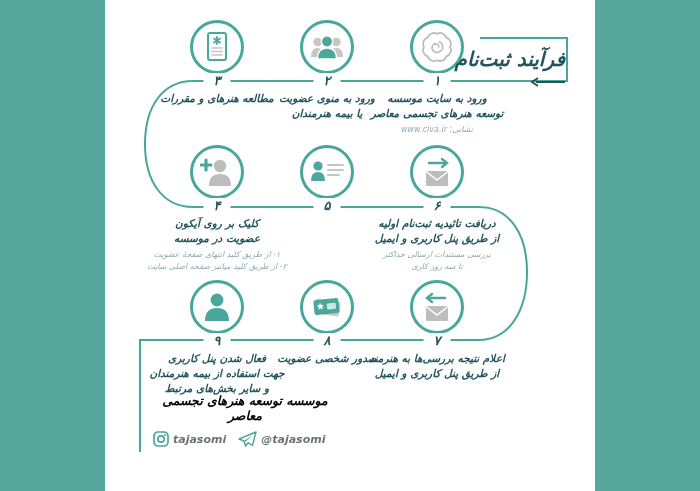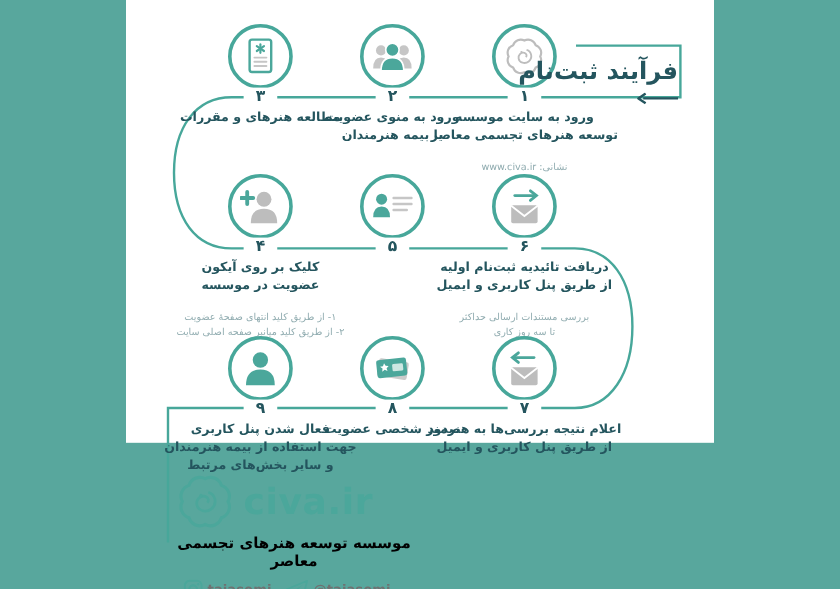--- a/index.html
+++ b/index.html
@@ -1,21 +1,21 @@
 <!DOCTYPE html>
 <html lang="fa"><head>
 <meta charset="utf-8">
 <style>
   html,body{margin:0;padding:0;}
   body{
     width:700px;height:491px;overflow:hidden;position:relative;
     background:#58A79D;
     font-family:"DejaVu Sans", sans-serif;
   }
-  .board{position:absolute;left:105px;top:0;width:490px;height:369px;background:#ffffff;}
+  .board{position:absolute;left:105px;top:0;width:490px;height:491px;background:#ffffff;font-style:italic;}
   .route{position:absolute;left:0;top:0;width:490px;height:491px;pointer-events:none;}
 
   .header{position:absolute;right:30px;top:48px;display:flex;flex-direction:column;align-items:flex-end;z-index:3;}
   .header .title{font-size:20px;font-weight:bold;color:#24555E;direction:rtl;line-height:1.1;}
   .header .arrow{margin-top:7px;margin-left:2px;}
 
   .step{position:absolute;width:190px;text-align:center;z-index:2;}
   .col-a{left:237px;} .col-b{left:127px;} .col-c{left:17px;}
   .row-1{top:20px;} .row-2{top:145px;} .row-3{top:280px;}
 
@@ -24,21 +24,21 @@
     background:#fff;margin:0 auto;display:flex;align-items:center;justify-content:center;
     box-sizing:border-box;
   }
   .num{
     position:absolute;top:53px;left:50%;transform:translateX(-50%);
     background:#fff;padding:0 10px;font-size:13px;font-weight:bold;color:#24555E;
     line-height:16px;z-index:2;
   }
   .stext{margin-top:17px;direction:rtl;}
   .stitle{font-size:10.5px;font-weight:bold;color:#24555E;line-height:1.45;}
-  .sdesc{font-size:8px;color:#8FABAF;line-height:1.5;margin-top:13px;}
+  .sdesc{font-size:8px;color:#8FABAF;line-height:1.5;margin-top:3px;}
 
   .footer{position:absolute;left:40px;top:392px;z-index:2;width:240px;}
   .brandrow{display:flex;align-items:center;direction:ltr;}
   .logo{width:52px;height:52px;flex:0 0 auto;}
   .domain{font-size:30px;font-weight:bold;color:#4BA79B;margin-left:6px;letter-spacing:0.5px;direction:ltr;}
   .subtitle{font-size:12.5px;font-weight:bold;color:#000000;direction:rtl;text-align:center;width:200px;margin-top:1px;}
   .social{display:flex;align-items:center;gap:12px;margin-top:8px;margin-left:8px;direction:ltr;}
   .social .item{display:flex;align-items:center;gap:4px;}
   .social .handle{font-size:11px;font-weight:bold;color:#6F7272;}
 
@@ -219,26 +219,20 @@
         <path d="M2 29 q0 -13 12 -13 q12 0 12 13 z" fill="#4BA79B"></path>
       </svg>
     </div>
     <div class="num">۹</div>
     <div class="stext">
       <div class="stitle">فعال شدن پنل کاربری<br>جهت استفاده از بیمه هنرمندان<br>و سایر بخش‌های مرتبط</div>
     </div>
   </div>
 
   <div class="footer">
-    <div class="brandrow">
-      <svg class="logo" viewBox="0 0 60 60" style="color:#4BA79B">
-          <use href="#civa-mark"></use>
-        </svg>
-      <div class="domain">civa.ir</div>
-    </div>
     <div class="subtitle">موسسه توسعه هنرهای تجسمی معاصر</div>
     <div class="social">
       <div class="item">
         <svg width="16" height="16" viewBox="0 0 16 16">
           <rect x="1" y="1" width="14" height="14" rx="4" fill="none" stroke="#4BA79B" stroke-width="1.7"></rect>
           <circle cx="8" cy="8" r="3.2" fill="none" stroke="#4BA79B" stroke-width="1.7"></circle>
           <circle cx="12.1" cy="3.9" r="1" fill="#4BA79B"></circle>
         </svg>
         <span class="handle">tajasomi</span>
       </div>

